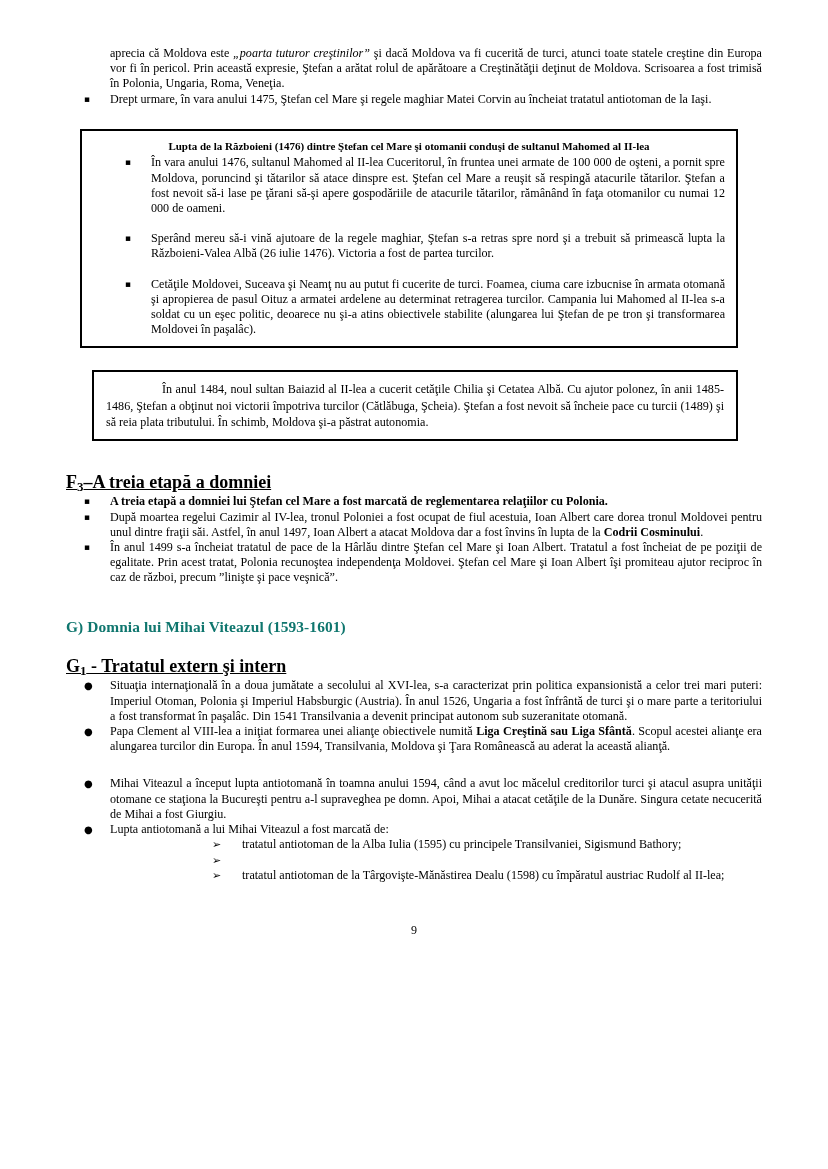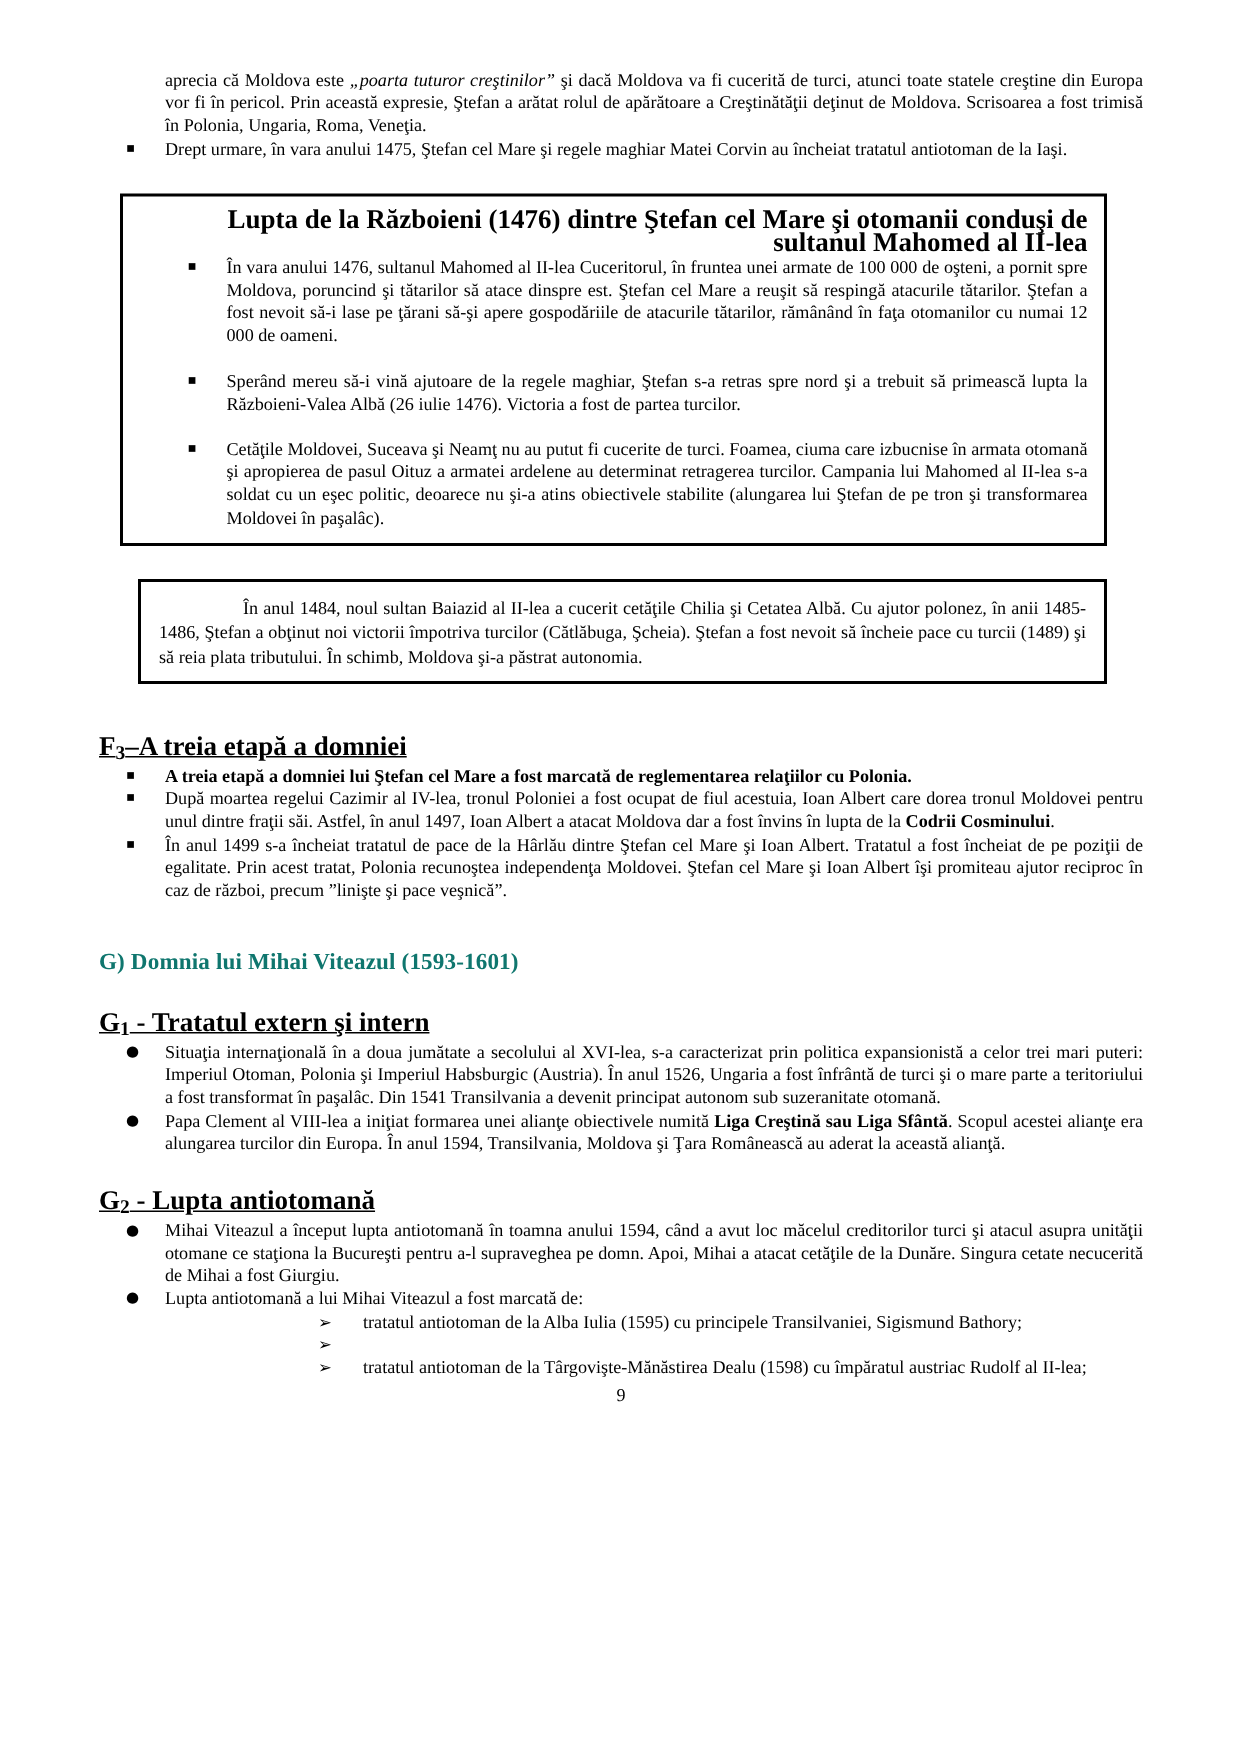--- a/index.html
+++ b/index.html
@@ -84,25 +84,25 @@
     padding: 8px 11px 9px 11px;
   }
   .frame-1 {
     margin: 0 24px 0 14px;
   }
   .frame-2 {
     margin: 0 24px 2px 26px;
     padding: 9px 12px 8px 12px;
   }
   .frame-title {
-    font-size: 18px;
+    font-size: 11px;
     font-weight: bold;
     line-height: 15.5px;
     margin: 0 0 1px 0;
-    text-align: right;
+    text-align: center;
   }
   .frame-2 .para {
     text-align: justify;
     font-size: 12.1px;
     line-height: 16.4px;
   }
   .first-line-indent { text-indent: 56px; }
 
   
   .head-underline {
@@ -225,23 +225,20 @@
       <div class="txt">Situaţia internaţională în a doua jumătate a secolului al XVI-lea, s-a caracterizat prin politica expansionistă a celor trei mari puteri: Imperiul Otoman, Polonia şi Imperiul Habsburgic (Austria).  În anul 1526, Ungaria a fost înfrântă de turci şi o mare parte a teritoriului a fost transformat în paşalâc.  Din 1541 Transilvania a devenit principat autonom sub suzeranitate otomană.</div>
     </div>
 
     <div class="row">
       <div class="bul bul-dot">●</div>
       <div class="txt"><span>Papa Clement al VIII-lea a iniţiat formarea unei alianţe obiectivele numită </span><b>Liga Creştină sau Liga Sfântă</b><span>. Scopul acestei alianţe era alungarea turcilor din Europa. În anul 1594, Transilvania, Moldova şi Ţara Românească au aderat la această alianţă.</span></div>
     </div>
 
     <div class="gap-xl"></div>
 
-    <div>
-      <span class="head-underline"><span>G</span><sub>2</sub><span> -  Lupta antiotomană</span></span>
-    </div>
 
     <div class="row">
       <div class="bul bul-dot">●</div>
       <div class="txt">Mihai Viteazul a început lupta antiotomană în toamna anului 1594, când a avut loc măcelul creditorilor turci şi atacul asupra unităţii otomane ce staţiona la Bucureşti pentru a-l supraveghea pe domn. Apoi, Mihai a atacat cetăţile de la Dunăre. Singura cetate necucerită de Mihai a fost Giurgiu.</div>
     </div>
 
     <div class="row">
       <div class="bul bul-dot">●</div>
       <div class="txt txt-left">Lupta antiotomană a lui Mihai Viteazul a fost marcată de:</div>
     </div>

